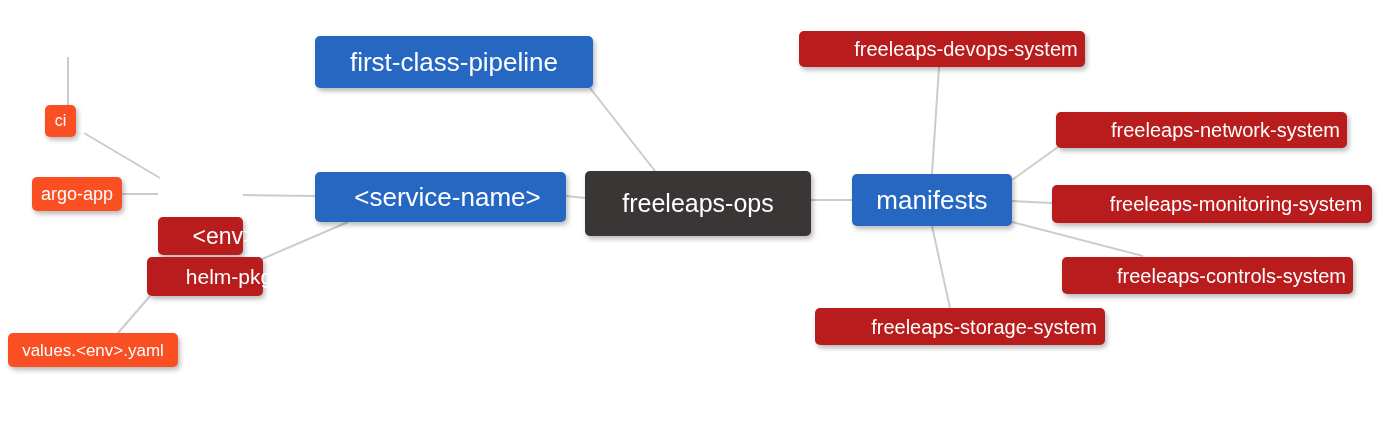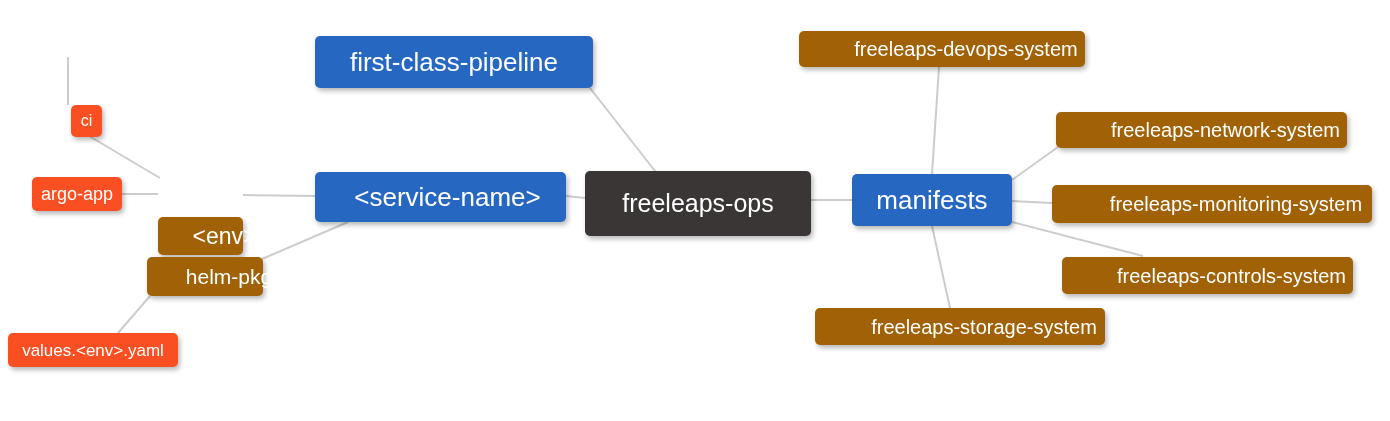--- a/index.html
+++ b/index.html
@@ -24,27 +24,27 @@
     justify-content: center;
     box-sizing: border-box;
     color: #ffffff;
     border-radius: 5px;
     box-shadow: 2px 3px 5px rgba(0,0,0,0.28);
     white-space: nowrap;
     cursor: default;
     line-height: 1;
   }
   .c-blue   { background: #2667c2; }
-  .c-green  { background: #a16207; padding-left: 48px; }
+  .c-green  { background: #b91c1c; padding-left: 48px; }
   .c-red    { background: #fa4f22; }
   .c-orange { background: #f8a42c; }
   .c-root   { background: #3b3636; }
 
   .n-jenkinsfile { left: 21px;   top: 27px;  width: 95px;  height: 30px; font-size: 14px; }
-  .n-ci          { left: 71px;   top: 105px; width: 31px;  height: 32px; font-size: 16px; }
+  .n-ci          { left: 45px;   top: 105px; width: 31px;  height: 32px; font-size: 16px; }
   .n-argo        { left: 32px;   top: 177px; width: 90px;  height: 34px; font-size: 18px; }
   .n-env         { left: 158px;  top: 176px; width: 85px;  height: 38px; font-size: 23px; margin-top: 41px; }
   .n-helm        { left: 147px;  top: 257px; width: 116px; height: 39px; font-size: 21px; }
   .n-values      { left: 8px;    top: 333px; width: 170px; height: 34px; font-size: 17px; }
   .n-pipeline    { left: 315px;  top: 36px;  width: 278px; height: 52px; font-size: 26px; }
   .n-service     { left: 315px;  top: 172px; width: 251px; height: 50px; font-size: 26px; padding-left: 14px; }
   .n-root        { left: 585px;  top: 171px; width: 226px; height: 65px; font-size: 25px; }
   .n-manifests   { left: 852px;  top: 174px; width: 160px; height: 52px; font-size: 26px; }
   .n-devops      { left: 799px;  top: 31px;  width: 286px; height: 36px; font-size: 20px; }
   .n-network     { left: 1056px; top: 112px; width: 291px; height: 36px; font-size: 20px; }

